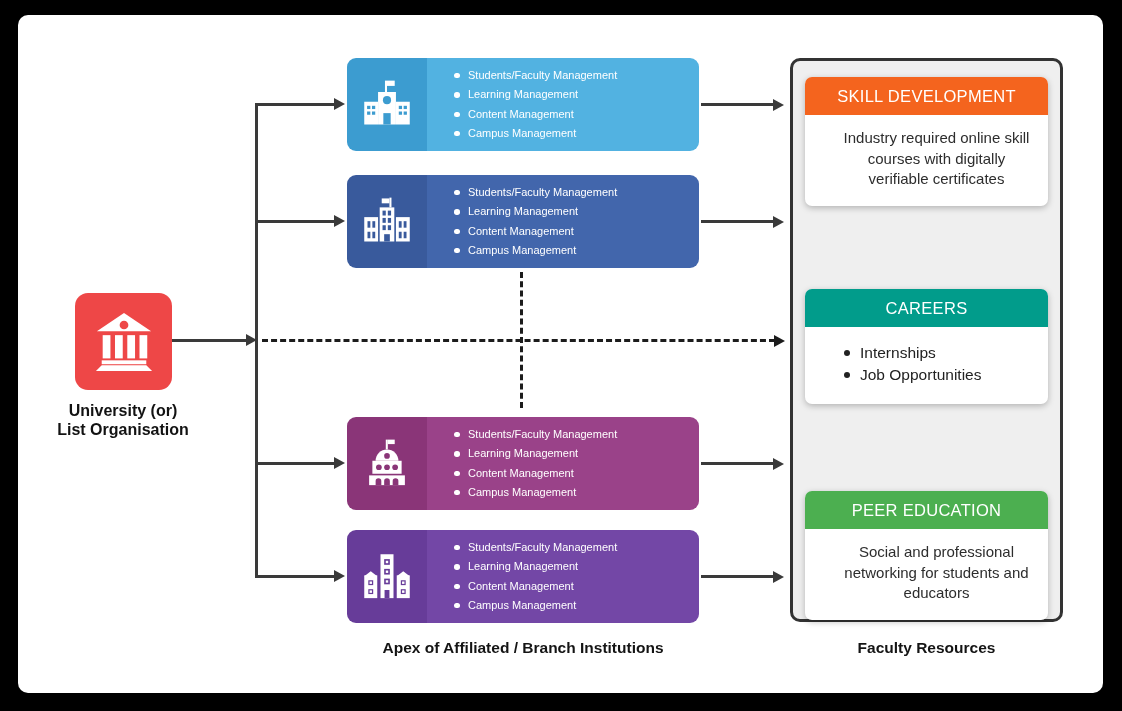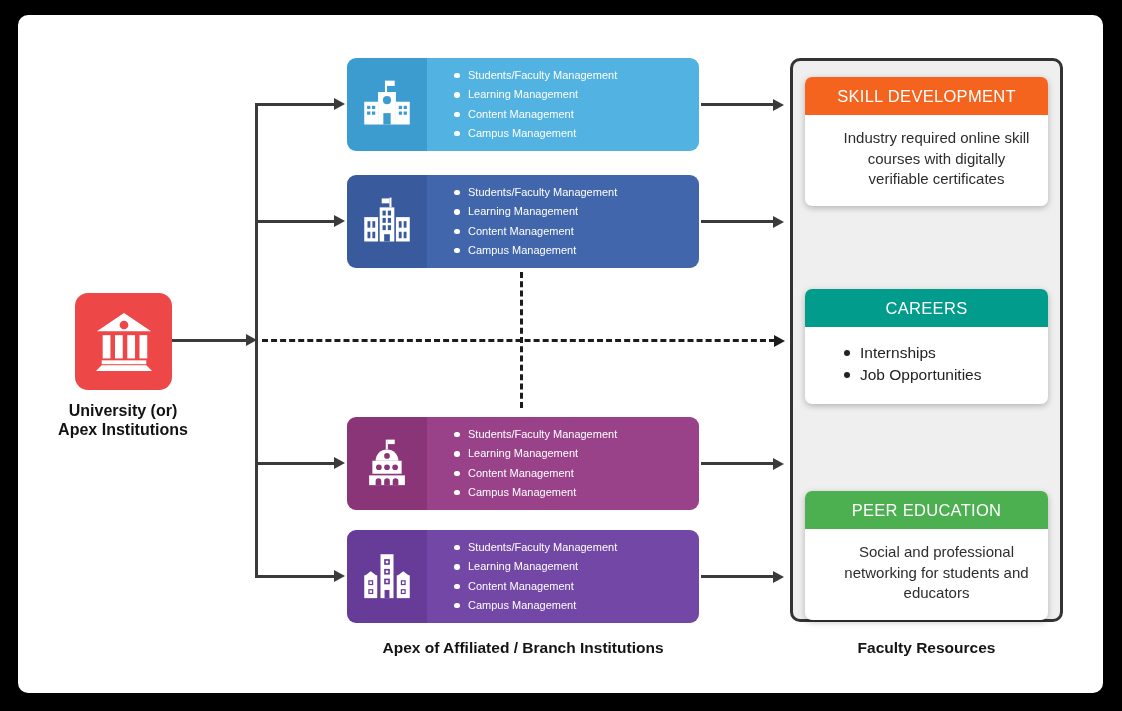--- a/index.html
+++ b/index.html
@@ -95,21 +95,21 @@
         <rect x="22.7" y="27" width="8" height="24" fill="#fff"></rect>
         <rect x="35.4" y="27" width="8" height="24" fill="#fff"></rect>
         <rect x="48" y="27" width="8" height="24" fill="#fff"></rect>
         <rect x="9" y="53" width="46" height="4" fill="#fff"></rect>
         <polygon points="3,64 61,64 55,58 9,58" fill="#fff"></polygon>
       </svg>
     </span>
   </div>
   <div class="org-label">
     <div>University (or)</div>
-    <div>Apex Institutions</div>
+    <div>List Organisation</div>
   </div>
 
   <div class="inst-box" style="top:58px;">
     <div class="inst-icon" style="background-color: rgb(60, 156, 208); color: rgb(60, 156, 208);">
       <svg width="52" height="52" viewBox="0 0 64 64">
         <rect x="29.5" y="2" width="2.5" height="15" fill="#fff"></rect>
         <rect x="32" y="2" width="9.5" height="6.5" fill="#fff"></rect>
         <rect x="21" y="16" width="22" height="40" fill="#fff"></rect>
         <circle cx="32" cy="26" r="5" fill="currentColor"></circle>
         <rect x="27.5" y="42" width="9" height="14" fill="currentColor"></rect>

